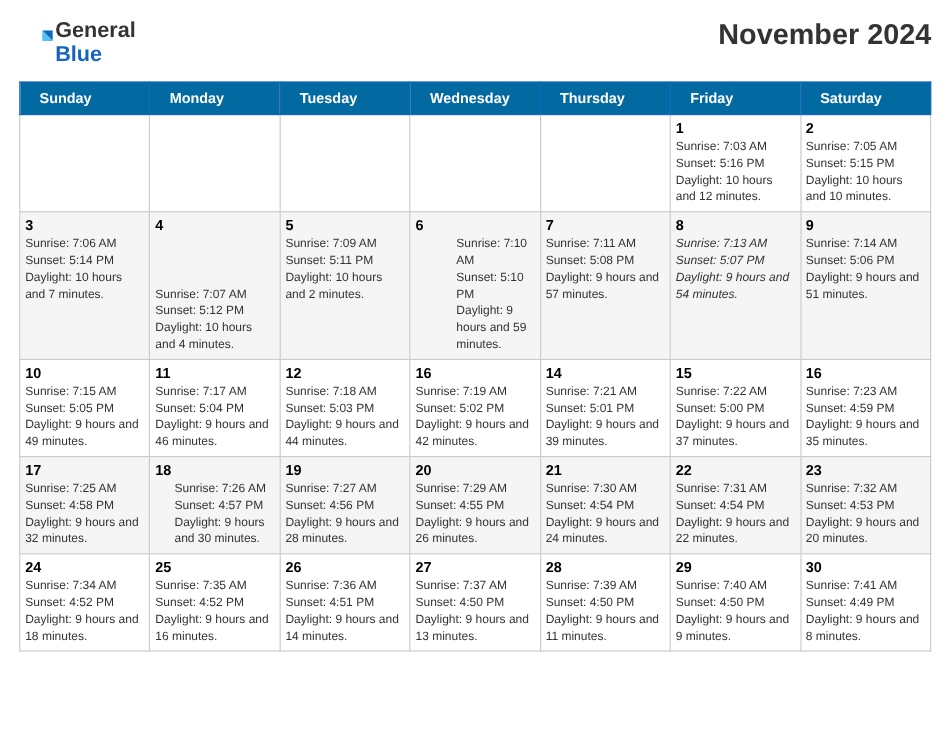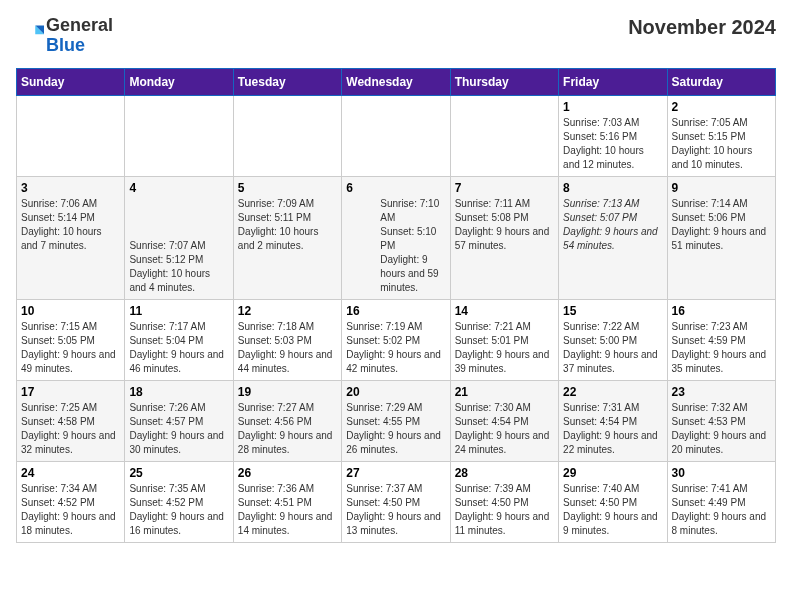--- a/index.html
+++ b/index.html
@@ -29,37 +29,37 @@
     .logo-blue { color: #1565c0; }
     .logo-icon {
       width: 28px;
       height: 28px;
       margin-right: 2px;
     }
     .title-area {
       text-align: right;
     }
     .month-title {
-      font-size: 20px;
+      font-size: 24px;
       font-weight: bold;
       color: #333;
     }
     .location {
       font-size: 15px;
       color: #333;
     }
     .calendar {
       width: 100%;
       border-collapse: collapse;
       font-size: 11px;
     }
     .calendar th {
-      background: #4c1d95;
+      background: #0369a1;
       color: white;
-      padding: 6px 4px;
+      padding: 6px 16px;
       text-align: left;
       font-size: 12px;
       font-weight: bold;
       border: 1px solid #1565c0;
     }
     .calendar td {
       border: 1px solid #ccc;
       vertical-align: top;
       padding: 4px;
       width: calc(100% / 7);
@@ -225,21 +225,21 @@
       </tr>
       <tr>
         <td>
           <span class="day-num">17</span>
           <div class="day-info" style="white-space: pre-line;">Sunrise: 7:25 AM
 Sunset: 4:58 PM
 Daylight: 9 hours and 32 minutes.</div>
         </td>
         <td>
           <span class="day-num">18</span>
-          <div class="day-info" style="white-space: pre-line;">Sunrise: 7:26 AM
+          <div class="day-info" style="white-space: pre-line; margin-left: 16px;">Sunrise: 7:26 AM
 Sunset: 4:57 PM
 Daylight: 9 hours and 30 minutes.</div>
         </td>
         <td>
           <span class="day-num">19</span>
           <div class="day-info" style="white-space: pre-line;">Sunrise: 7:27 AM
 Sunset: 4:56 PM
 Daylight: 9 hours and 28 minutes.</div>
         </td>
         <td>

